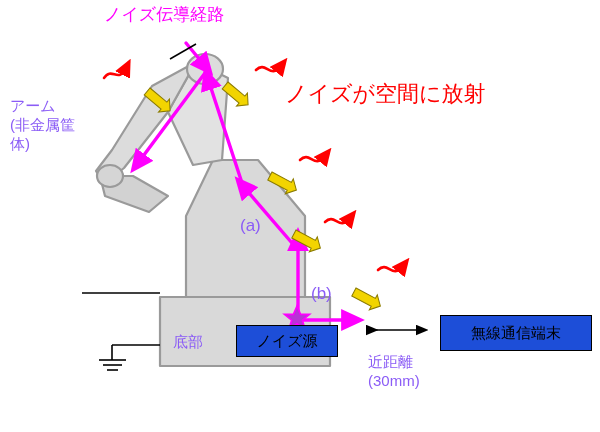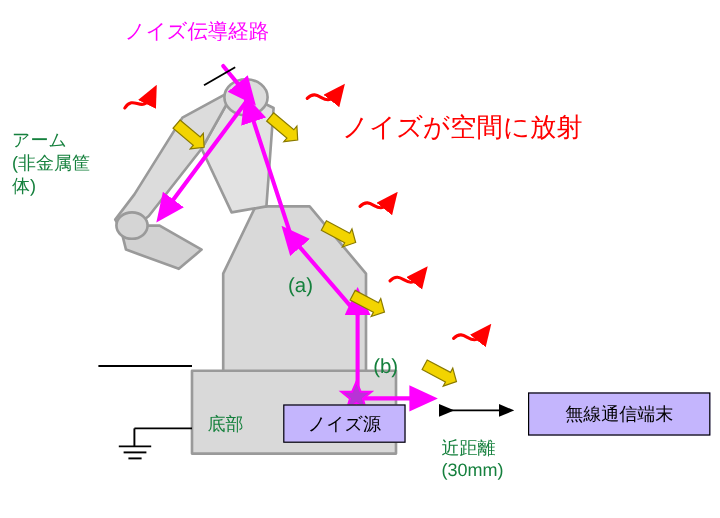--- a/index.html
+++ b/index.html
@@ -3,35 +3,35 @@
 <meta charset="utf-8">
 <style>
   html, body { margin:0; padding:0; }
   body {
     width:600px; height:432px;
     background:#ffffff;
     font-family:"Liberation Sans", sans-serif;
     position:relative;
     overflow:hidden;
   }
-  #stage { position:absolute; left:0; top:12px; width:600px; height:340px;text-decoration:underline; }
+  #stage { position:absolute; left:0; top:0; width:600px; height:340px;text-decoration:underline; }
   svg.layer { position:absolute; left:0; top:0; width:600px; height:432px; }
   .lbl {
     position:absolute;
-    color:#15803d;
+    color:#8b5cf6;
     font-size:15px;
     line-height:1.28;
     white-space:pre;
   }
   .lbl.magenta { color:#ff00ff; }
   .lbl.red { color:#ff0000; }
   .boxlbl {
     position:absolute;
     border:1.6px solid #000;
-    background:#c4b5fd;
+    background:#1d4ed8;
     font-size:15px;
     color:#000;
     display:flex;
     align-items:center;
     justify-content:center;
     white-space:pre;
   }
 </style>
 </head>
 <body>

